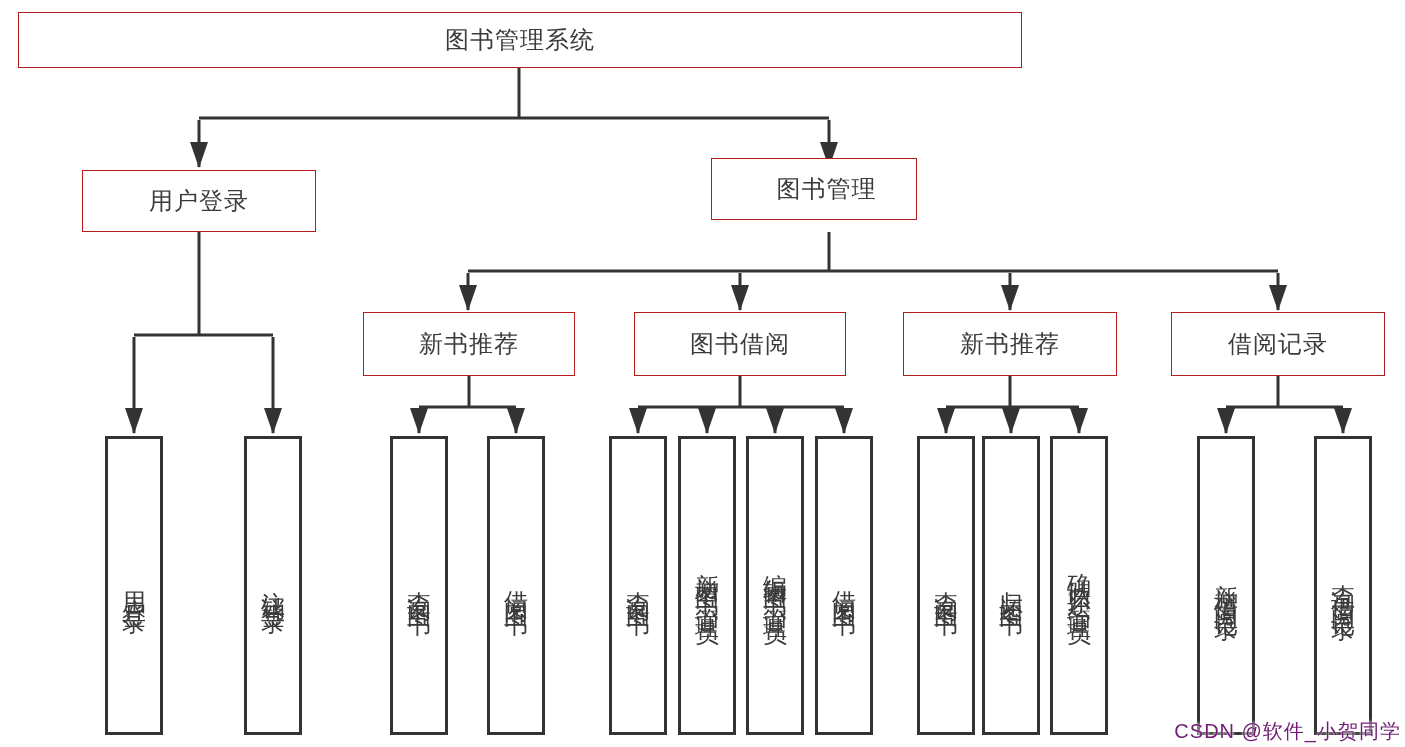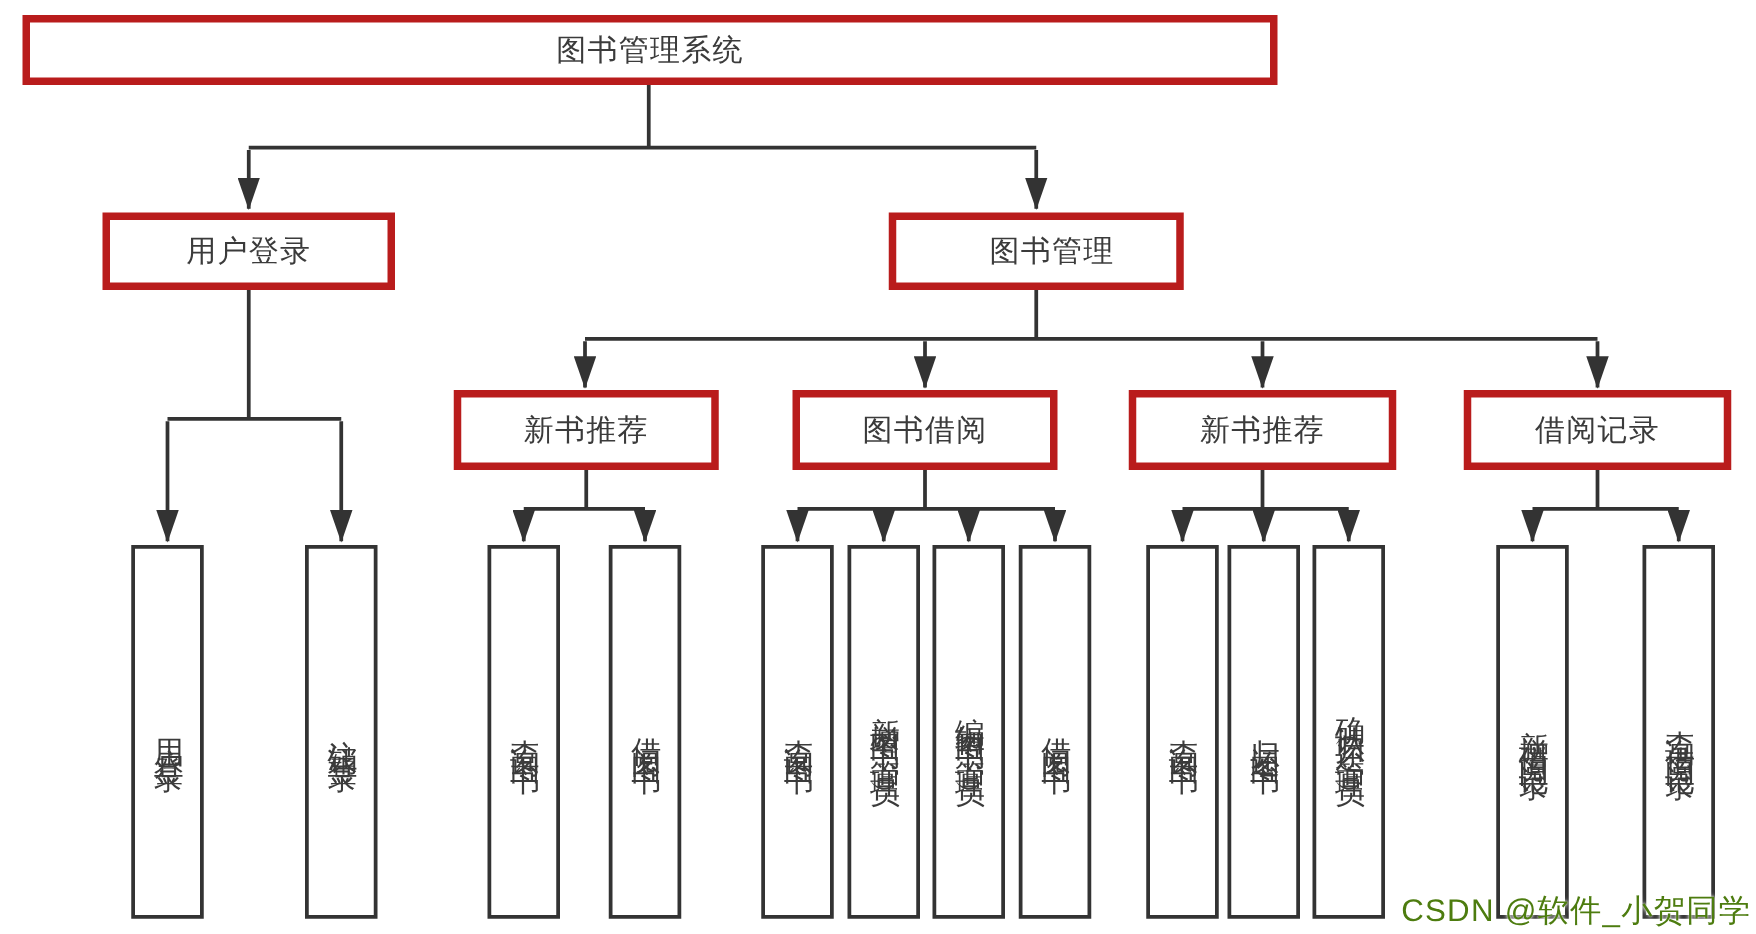--- a/index.html
+++ b/index.html
@@ -13,21 +13,21 @@
   }
   .connectors {
     position: absolute;
     left: 0; top: 0;
     width: 1405px; height: 747px;
   }
   .hbox {
     position: absolute;
     box-sizing: border-box;
     background: #ffffff;
-    border: 6px solid #b91c1c;
+    border: 1px solid #b91c1c;
     display: flex;
     align-items: center;
     justify-content: center;
     font-size: 24px;
     letter-spacing: 1px;
     color: #3b3b3b;
   }
   .vbox {
     position: absolute;
     box-sizing: border-box;
@@ -46,22 +46,22 @@
     text-orientation: mixed;
     font-size: 24px;
     letter-spacing: 7px;
     color: #3b3b3b;
     white-space: nowrap;
   }
   .watermark {
     position: absolute;
     right: 4px;
     bottom: 2px;
-    font-size: 25px;
-    color: #4d7c0f;
+    font-size: 20px;
+    color: #701a75;
     text-shadow: 0 0 4px #ffffff, 0 0 2px #ffffff;
     z-index: 5;
     letter-spacing: 1px;
   }
 </style>
 </head>
 <body>
 
 <div class="canvas">
 
@@ -104,21 +104,21 @@
 
       <path d="M1278,376 V407 M1226,407 H1343"></path>
       <path d="M1226,408 V433" marker-end="url(#arrowhead)"></path>
       <path d="M1343,408 V433" marker-end="url(#arrowhead)"></path>
     </g>
   </svg>
 
   <div class="hbox" style="left:18px; top:12px; width:1004px; height:56px;">图书管理系统</div>
 
   <div class="hbox" style="left:82px; top:170px; width:234px; height:62px;">用户登录</div>
-  <div class="hbox" style="left:711px; top:170px; width:236px; height:62px;padding-left:25px;">图书管理</div>
+  <div class="hbox" style="left:711px; top:158px; width:206px; height:62px;padding-left:25px;">图书管理</div>
 
   <div class="hbox" style="left:363px; top:312px; width:212px; height:64px;">新书推荐</div>
   <div class="hbox" style="left:634px; top:312px; width:212px; height:64px;">图书借阅</div>
   <div class="hbox" style="left:903px; top:312px; width:214px; height:64px;">新书推荐</div>
   <div class="hbox" style="left:1171px; top:312px; width:214px; height:64px;font-family:Liberation Mono, monospace;">借阅记录</div>
 
   <div class="vbox" style="left:105px;">
     <span class="vtext">用户登录</span>
   </div>
   <div class="vbox" style="left:244px;">

